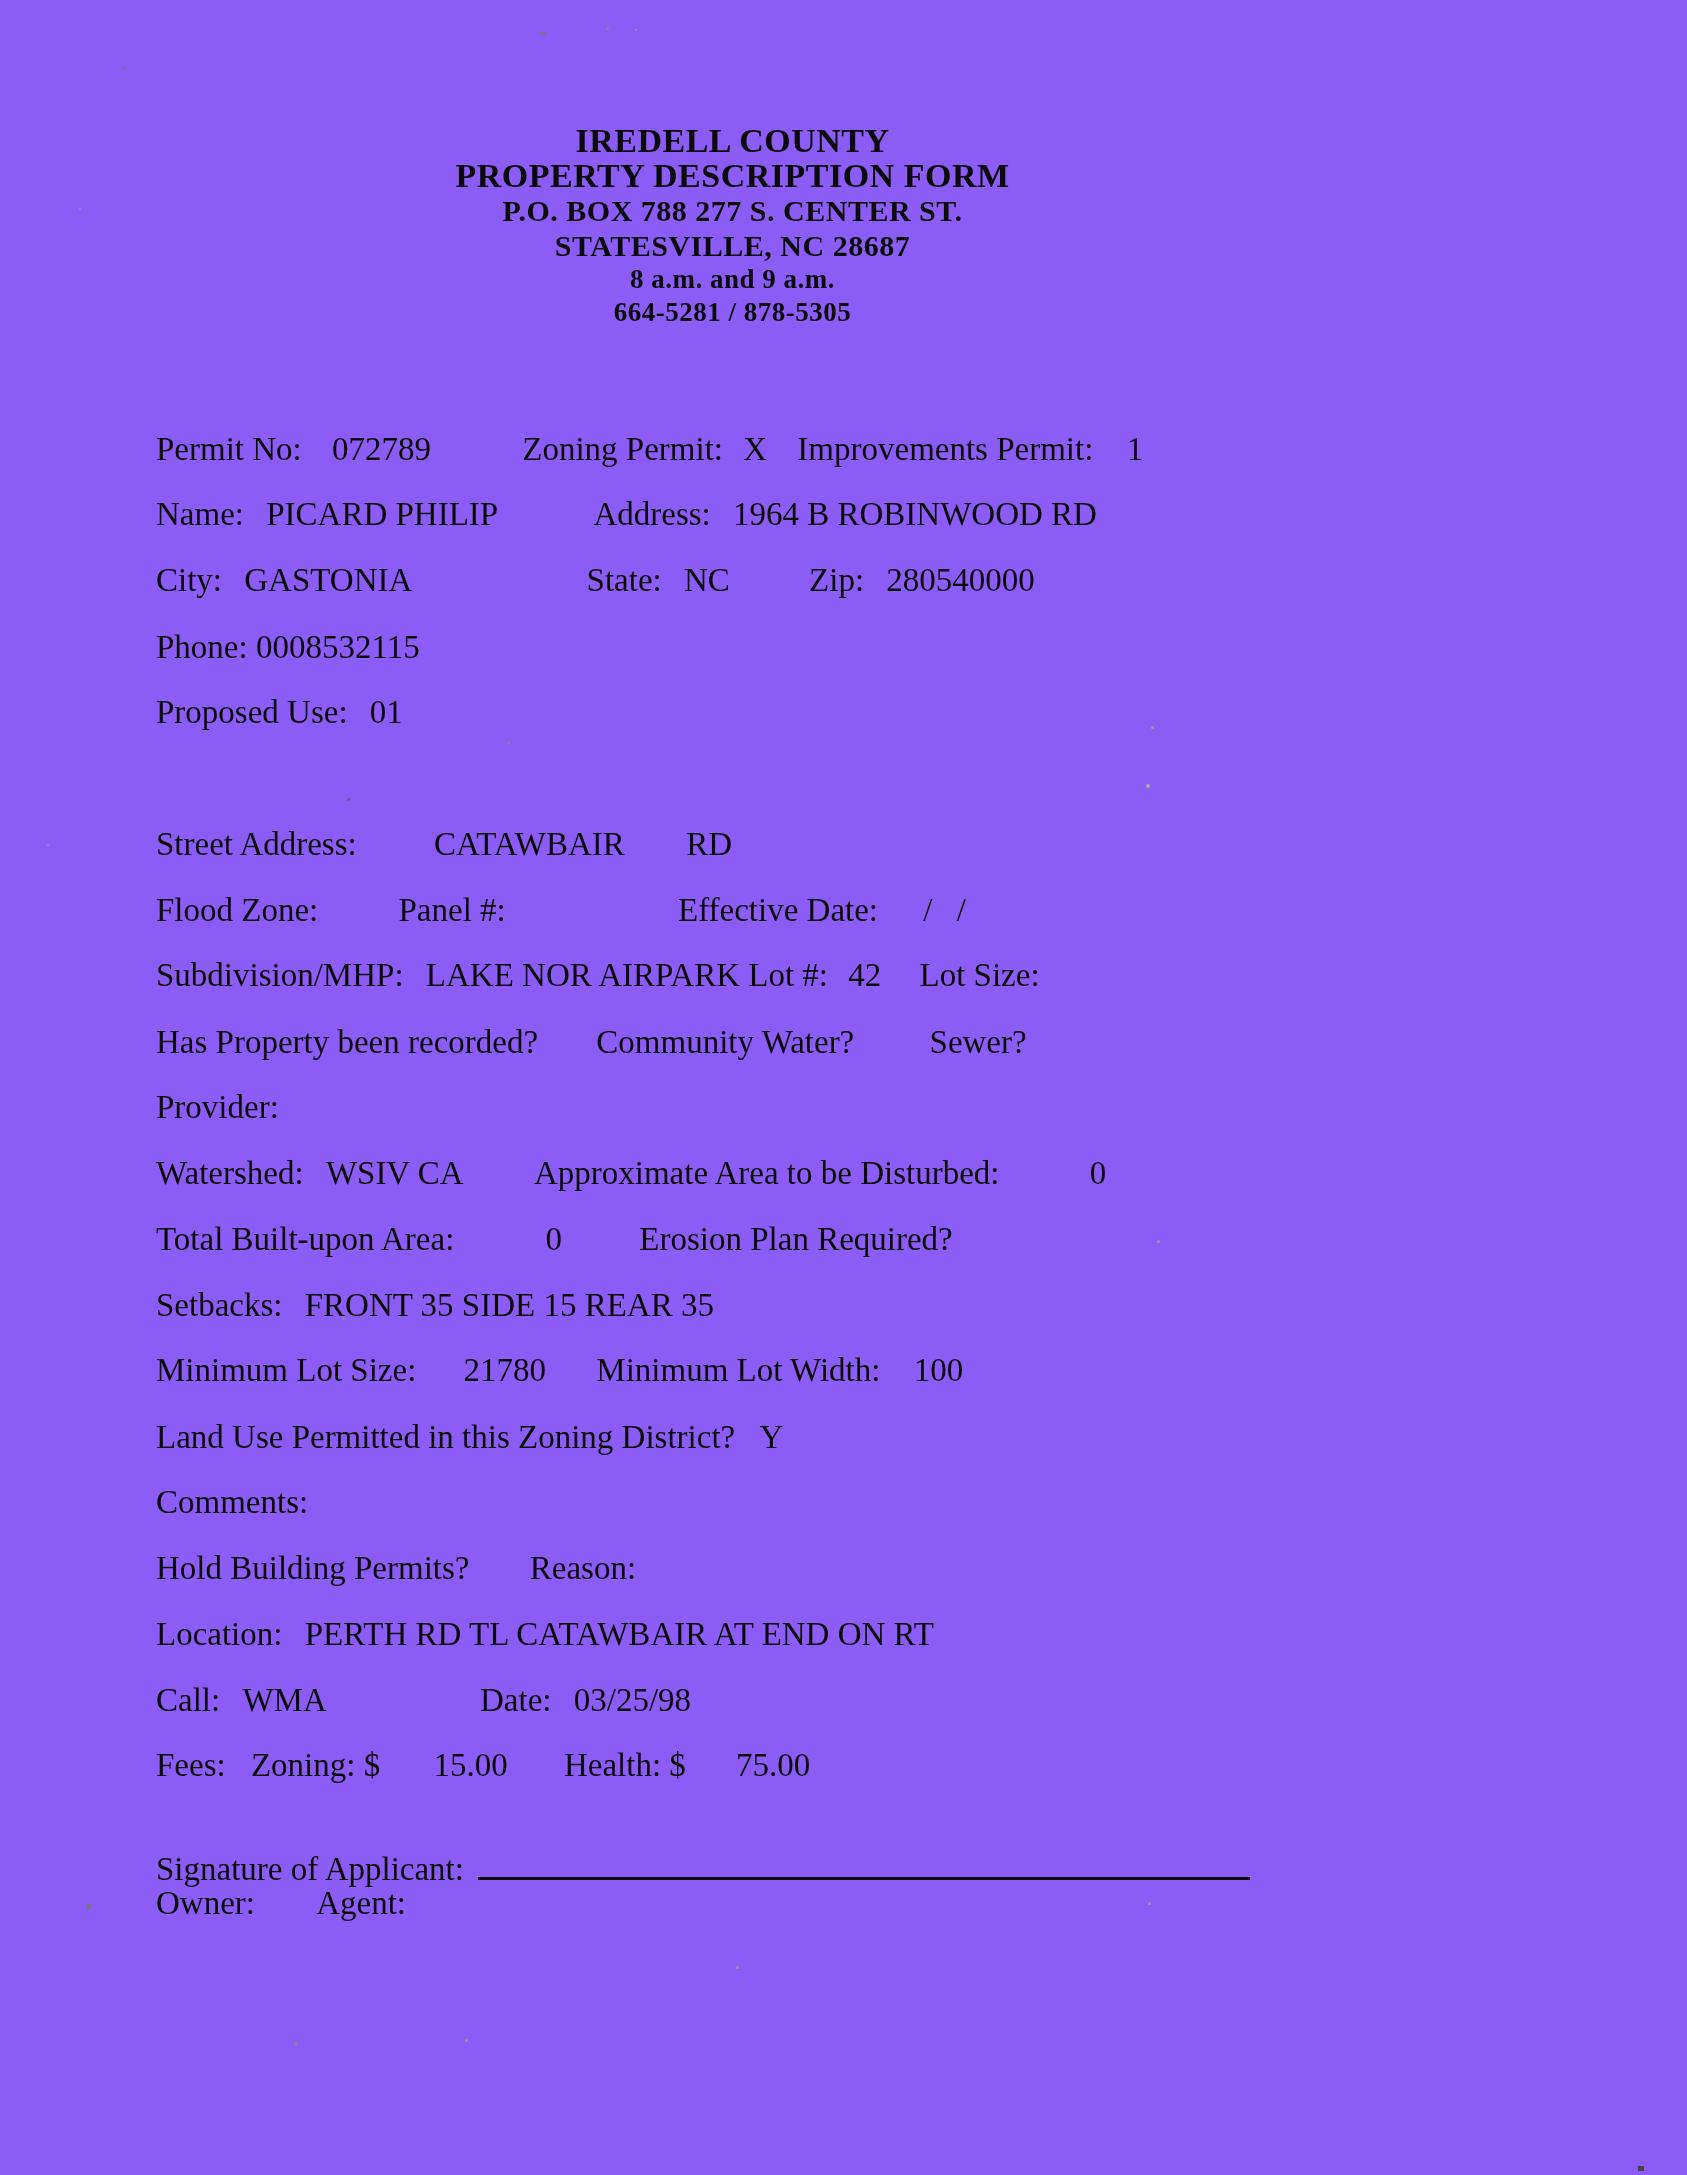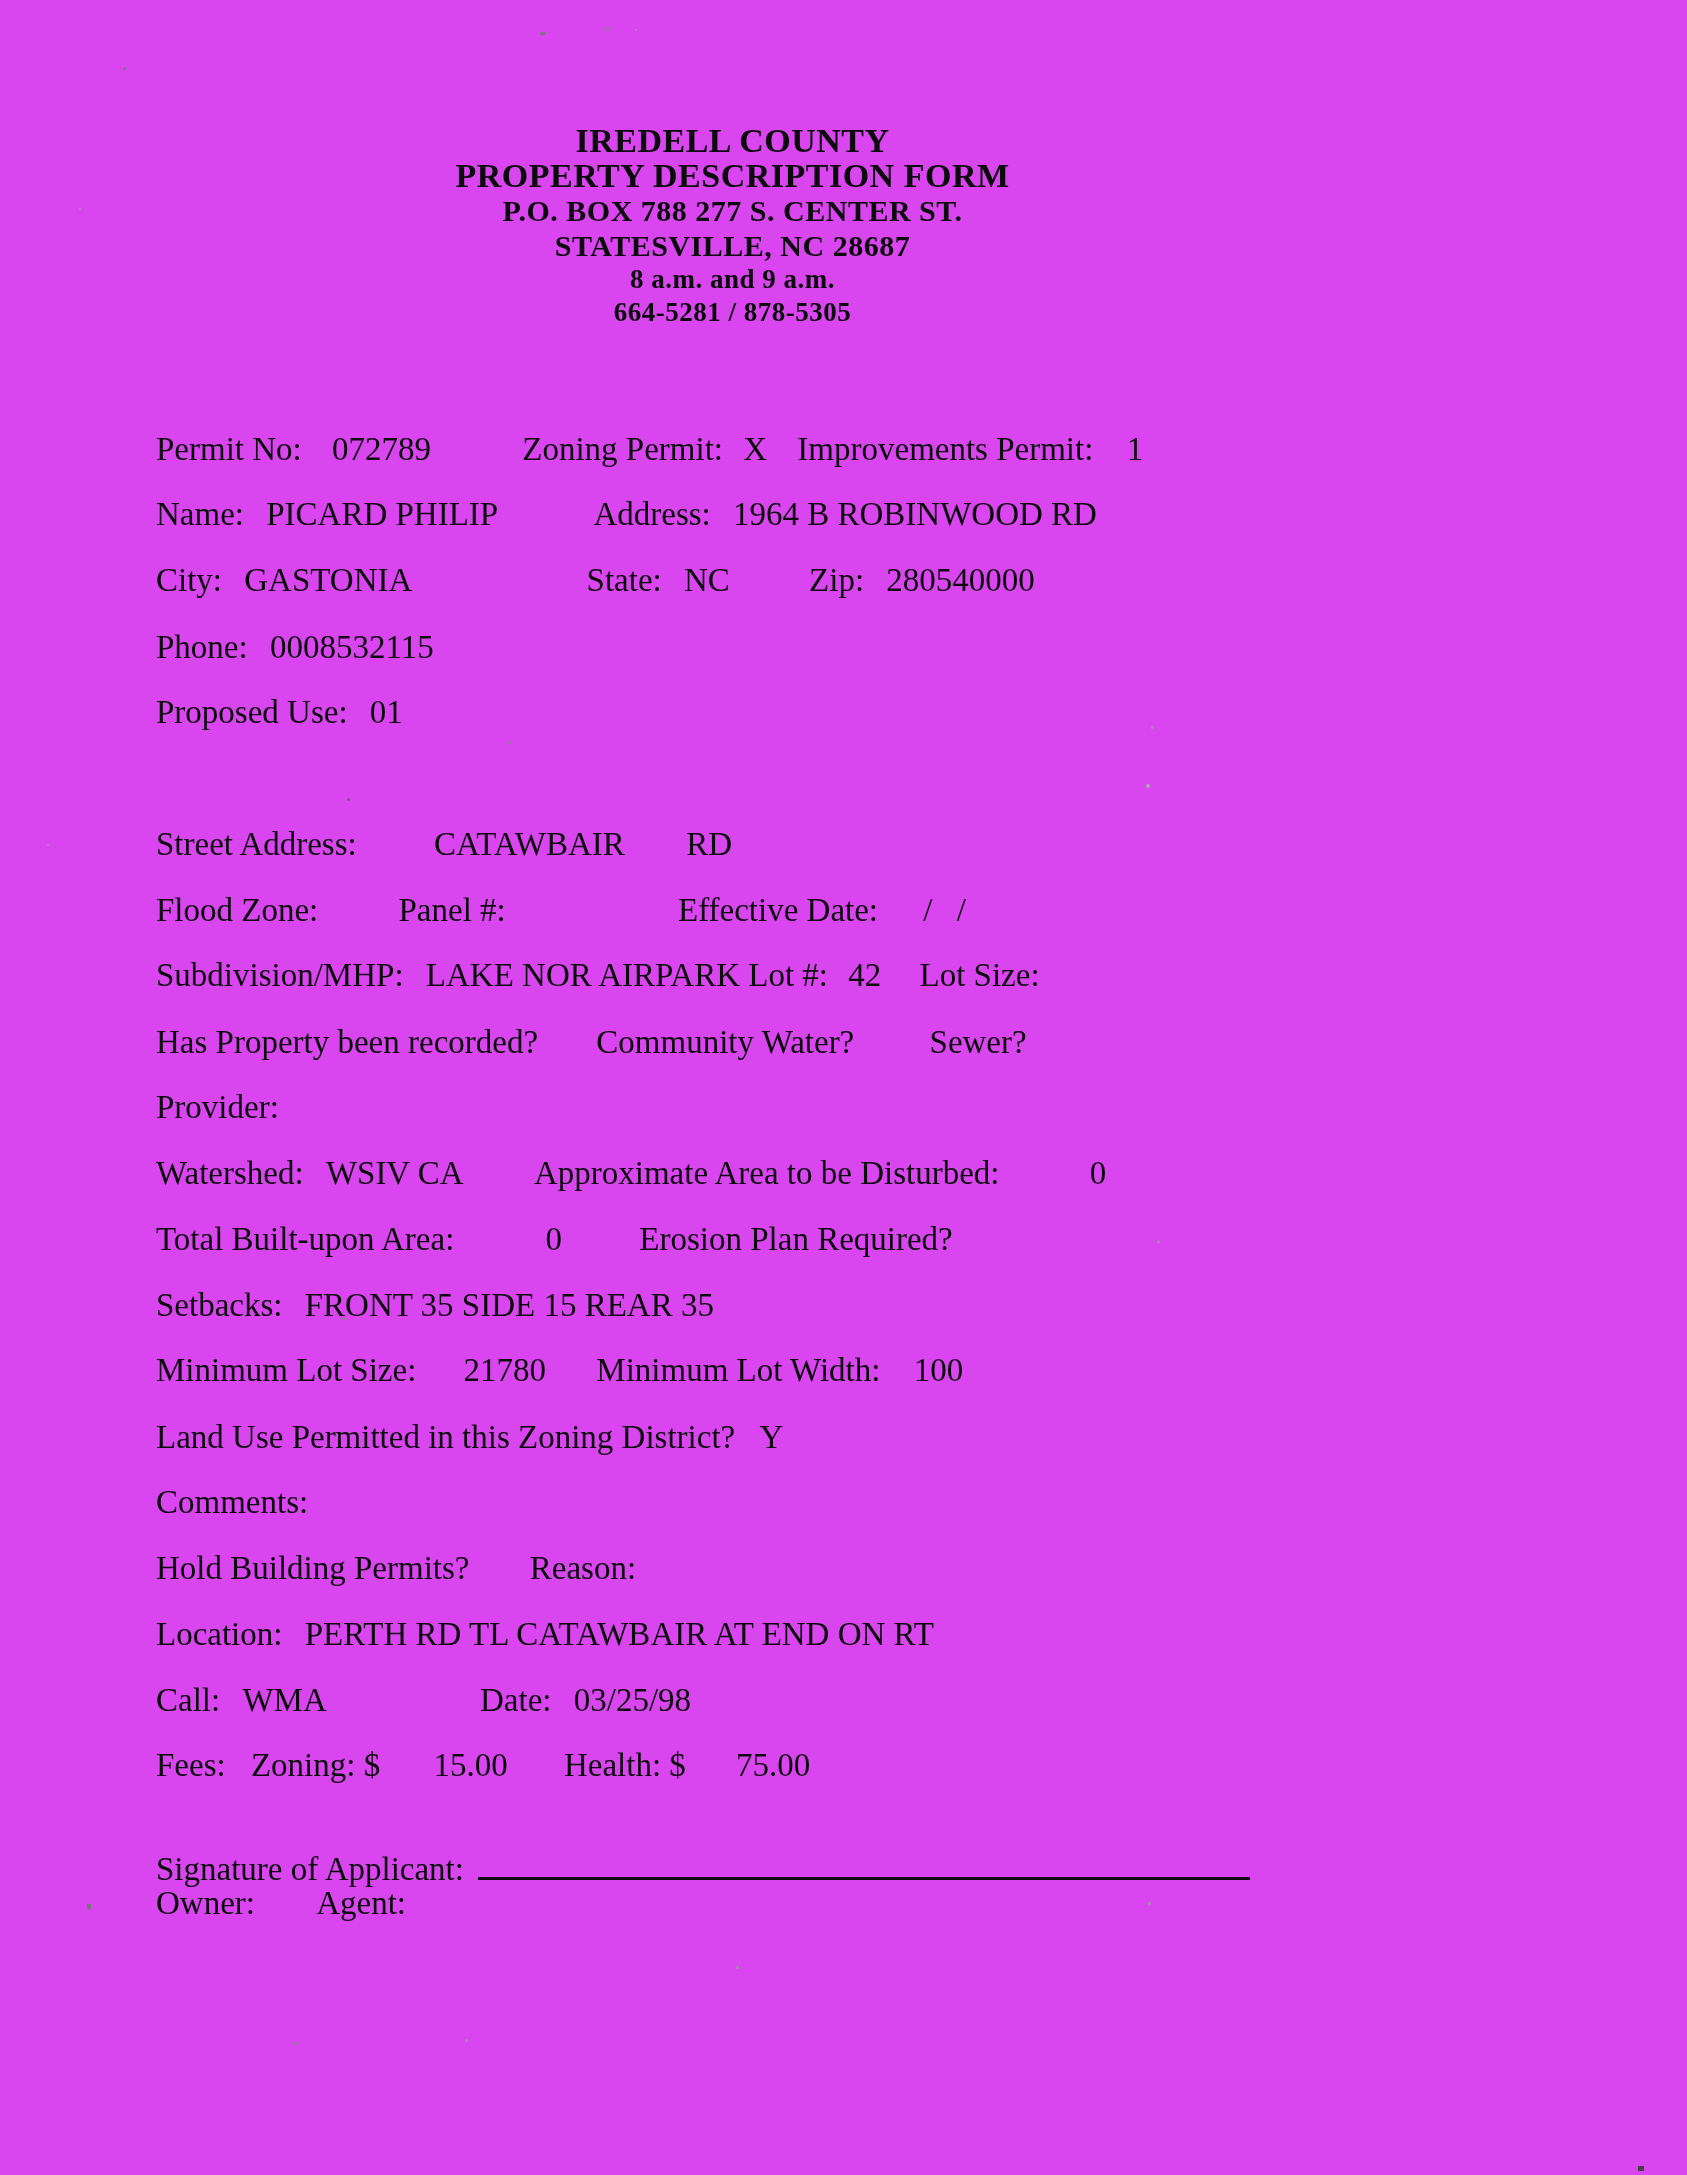--- a/index.html
+++ b/index.html
@@ -1,20 +1,20 @@
 <!DOCTYPE html>
 <html><head>
 <meta charset="utf-8">
 <style>
   html, body { margin: 0; padding: 0; background: #e8e8e8; }
   .page {
     position: relative;
     width: 1687px;
     height: 2175px;
-    background: #d946ef;
+    background: #8b5cf6;
     font-family: "Liberation Serif", serif;
     color: #0b0b0b;
     overflow: hidden;
   }
   
   .page * { -webkit-font-smoothing: none; }
 
   .hdr {
     position: absolute;
     top: 123px;
@@ -85,21 +85,21 @@
     <span class="seg">City:</span>
     <span class="seg" style="margin-left:14px">GASTONIA</span>
     <span class="seg" style="margin-left:166px">State:</span>
     <span class="seg" style="margin-left:14px">NC</span>
     <span class="seg" style="margin-left:71px">Zip:</span>
     <span class="seg" style="margin-left:14px">280540000</span>
   </div>
 
   <div class="line" style="top:631px">
     <span class="seg">Phone:</span>
-    <span class="seg" style="margin-left:14px">0008532115</span>
+    <span class="seg" style="">0008532115</span>
   </div>
 
   <div class="line" style="top:696px">
     <span class="seg">Proposed Use:</span>
     <span class="seg" style="margin-left:14px">01</span>
   </div>
 
 
   <div class="line" style="top:828px">
     <span class="seg">Street Address:</span>

